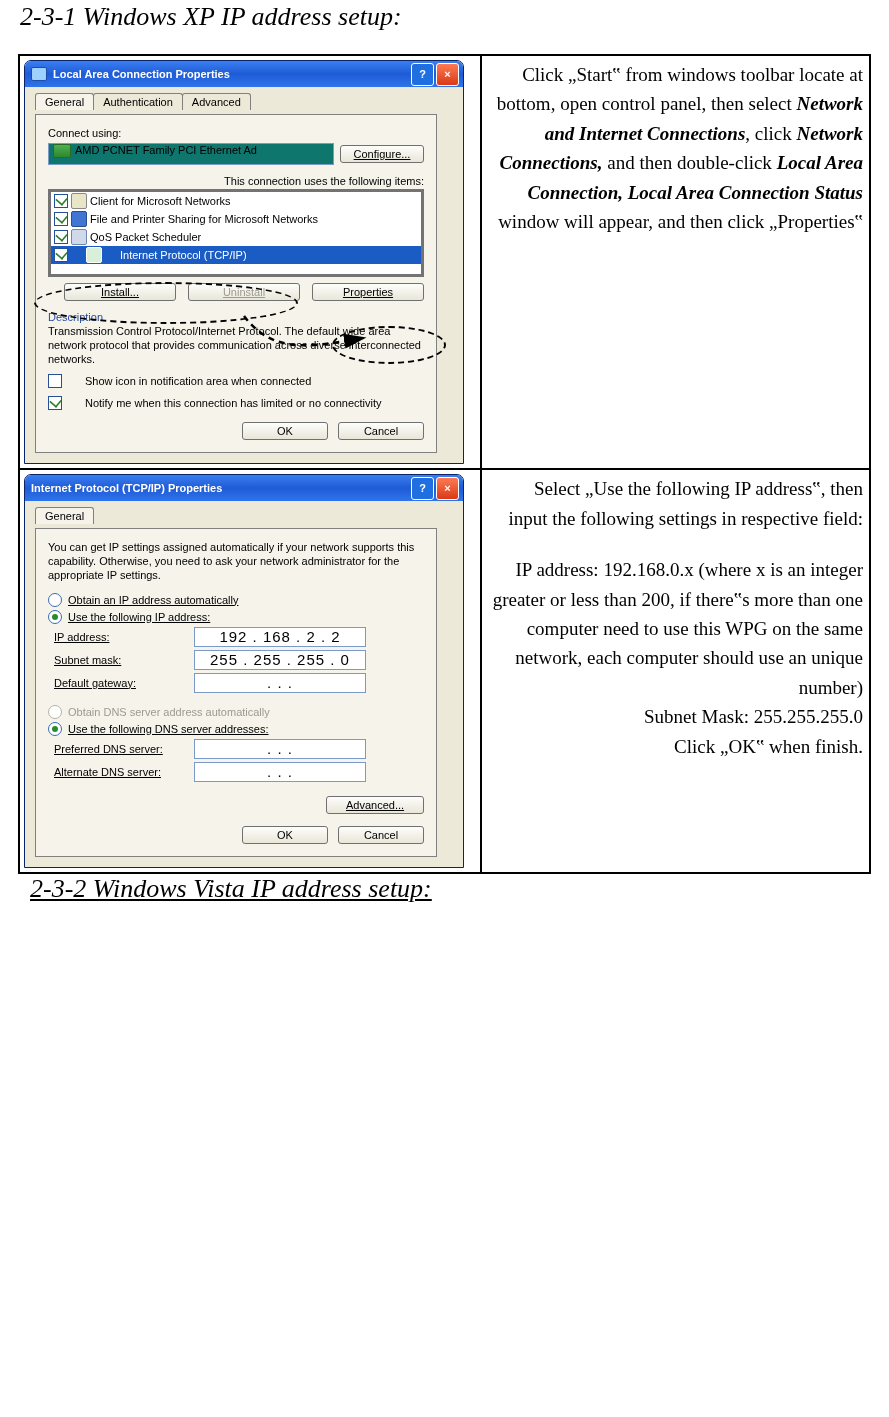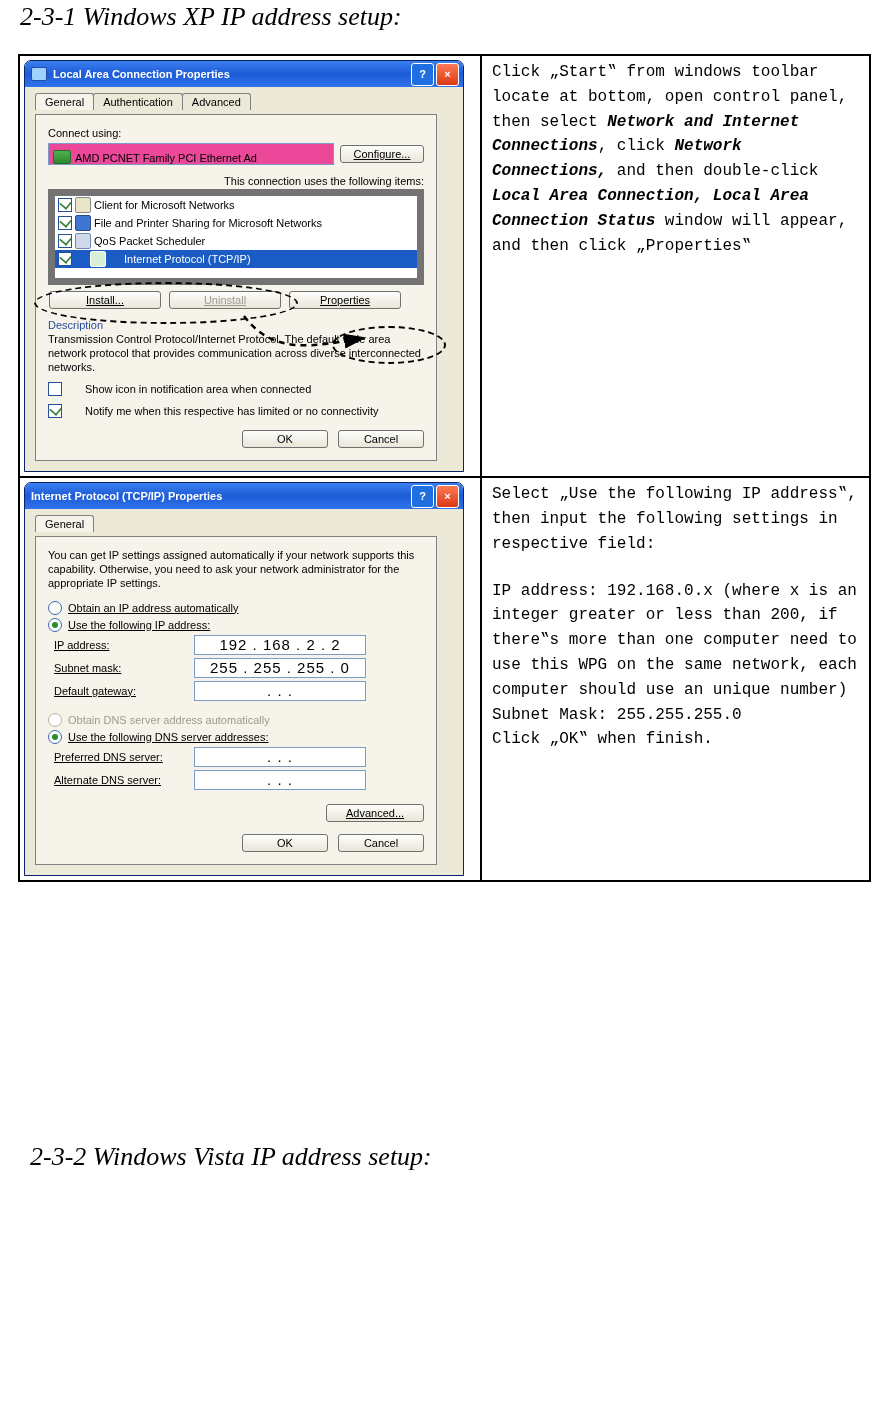--- a/index.html
+++ b/index.html
@@ -12,40 +12,41 @@
     padding: 0 18px 40px 18px;
   }
   .heading {
     font-style: italic;
     font-size: 26px;
     margin: 2px 0 22px 2px;
   }
   .bottom-heading {
     font-style: italic;
     font-size: 26px;
-    margin-top: 260px;
     margin-left: 12px;
+    text-decoration: underline;
   }
   table.layout {
     border-collapse: collapse;
     width: 100%;
   }
   table.layout > tbody > tr > td {
     border: 2px solid #000;
     vertical-align: top;
   }
   td.shot-cell {
     width: 452px;
     padding: 4px;
   }
   td.instr-cell {
-    font-family: Liberation Mono, monospace;
-    font-size: 16px;
+    font-family: Liberation Serif, serif;
+    font-size: 19px;
     line-height: 1.55;
     padding: 4px 6px 8px 10px;
+    text-align: right;
   }
   td.instr-cell b, td.instr-cell .bold { font-weight: 700; font-style: italic; }
 
   
   .xp-window {
     font-family: Tahoma, Arial, sans-serif;
     font-size: 11px;
     color: #000;
     border: 1px solid #0a246a;
     border-radius: 7px 7px 0 0;
@@ -81,39 +82,39 @@
   }
   .xp-tab.active { background: #f5f3ea; position: relative; z-index: 2; }
   .xp-panel {
     border: 1px solid #808080; background: #f5f3ea;
     padding: 10px 12px 12px 12px;
   }
 
   .xp-label { margin: 2px 0; }
   .xp-underline { text-decoration: underline; }
   .xp-box {
-    border: 1px solid #7b9ac7; background: #ec4899; height: 20px;
-    display: flex; align-items: flex-end; padding: 0 4px; font-size: 11px;
+    border: 1px solid #7b9ac7; background: #0f766e; height: 20px;
+    display: flex; align-items: flex-start; padding: 0 4px; font-size: 11px;
   }
   .xp-row { display: flex; align-items: center; gap: 6px; margin: 4px 0; }
   .nic-icon {
     width: 16px; height: 12px; margin-right: 4px;
     background: linear-gradient(180deg,#50b050 0%, #2e872e 100%);
     border: 1px solid #256b25; border-radius: 2px;
   }
   .xp-button {
     background: linear-gradient(180deg,#fdfdfb,#e9e6d8);
     border: 1px solid #707070; border-radius: 3px;
     padding: 2px 0; font-size: 11px; text-align: center;
     min-width: 82px;
   }
   .xp-button.disabled { color: #9e9a91; }
 
   .xp-list {
-    border: 7px solid #737373; background:#fff; height: 82px;
+    border: 3px solid #737373; background:#fff; height: 82px;
     overflow: hidden;
     text-align: center;
   }
   .xp-list-row { display:flex; align-items:center; padding:1px 3px; gap:3px; }
   .xp-check {
     width:12px; height:12px; border:1px solid #254f96; background:#fff;
     position:relative;
   }
   .xp-check.checked::after{
     content:""; position:absolute; left:1px; top:-1px; width:9px; height:9px;
@@ -122,21 +123,21 @@
   }
   .mini-icon { width:14px; height:14px; display:inline-block; }
   .ic-client { background:#e9e6c8; border:1px solid #888; border-radius:2px; }
   .ic-share  { background:#3f76d3; border:1px solid #284e8c; border-radius:2px; }
   .ic-qos    { background:#cfd9ea; border:1px solid #7088b0; border-radius:2px; }
   .ic-proto  { background:#d7f0d7; border:1px solid #559c55; border-radius:2px; }
 
   .xp-list-row.sel { background:#1a5cc4; color:#fff;gap:18px; }
   .xp-list-row.sel .ic-proto { border-color:#fff; }
 
-  .btnrow { display:flex; gap:8px; margin:6px 0 2px 1px; }
+  .btnrow { display:flex; gap:8px; margin:6px 0 2px 16px;justify-content:space-between; }
   .btnrow .xp-button.small { min-width: 110px; }
 
   .section-head { color:#2b4b9c; margin: 10px 0 0 0; }
   .desc { line-height: 1.25; margin-top:2px; }
 
   .checkbox-line { display:flex; align-items:center; gap:23px; margin-top:8px; }
 
   .actions { display:flex; gap:10px; justify-content:flex-end; margin-top:12px; }
   .actions .xp-button { min-width: 84px; }
 
@@ -242,21 +243,21 @@
             <div class="desc">Transmission Control Protocol/Internet Protocol. The default wide area network protocol that provides communication across diverse interconnected networks.</div>
 
             <div class="checkbox-line">
               <span class="xp-check"></span>
               <span>
                 <span>Show icon in notification area when connected</span>
               </span>
             </div>
             <div class="checkbox-line">
               <span class="xp-check checked"></span>
-              <span>Notify me when this respective has limited or no connectivity</span>
+              <span>Notify me when this connection has limited or no connectivity</span>
             </div>
 
             <div class="actions">
               <div class="xp-button">OK</div>
               <div class="xp-button">Cancel</div>
             </div>
           </div>
         </div>
       </div>
 

